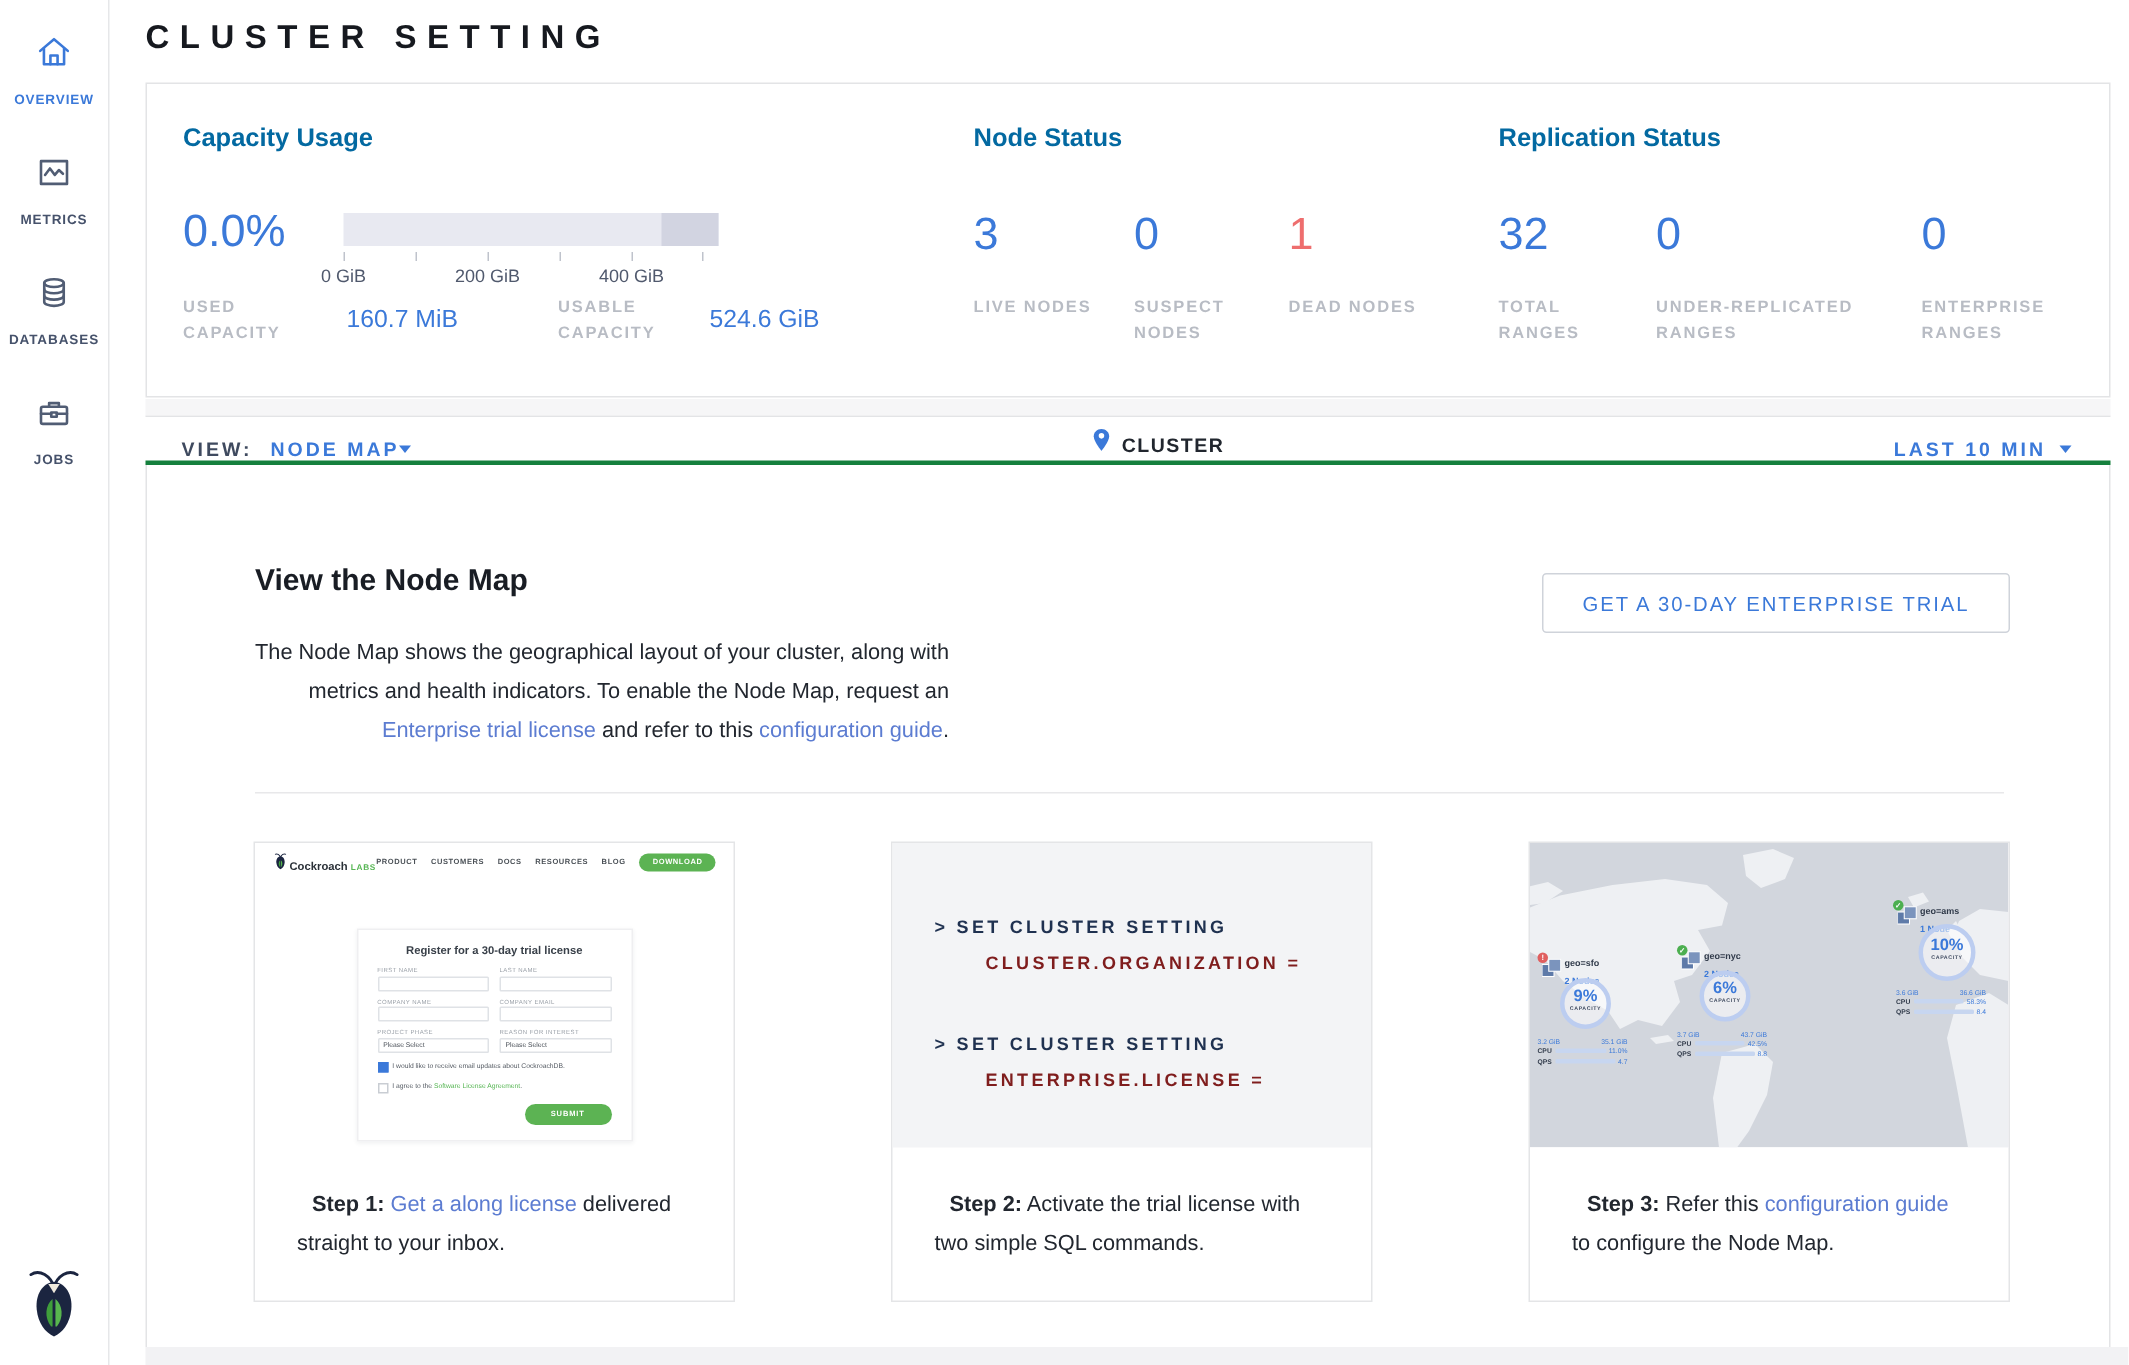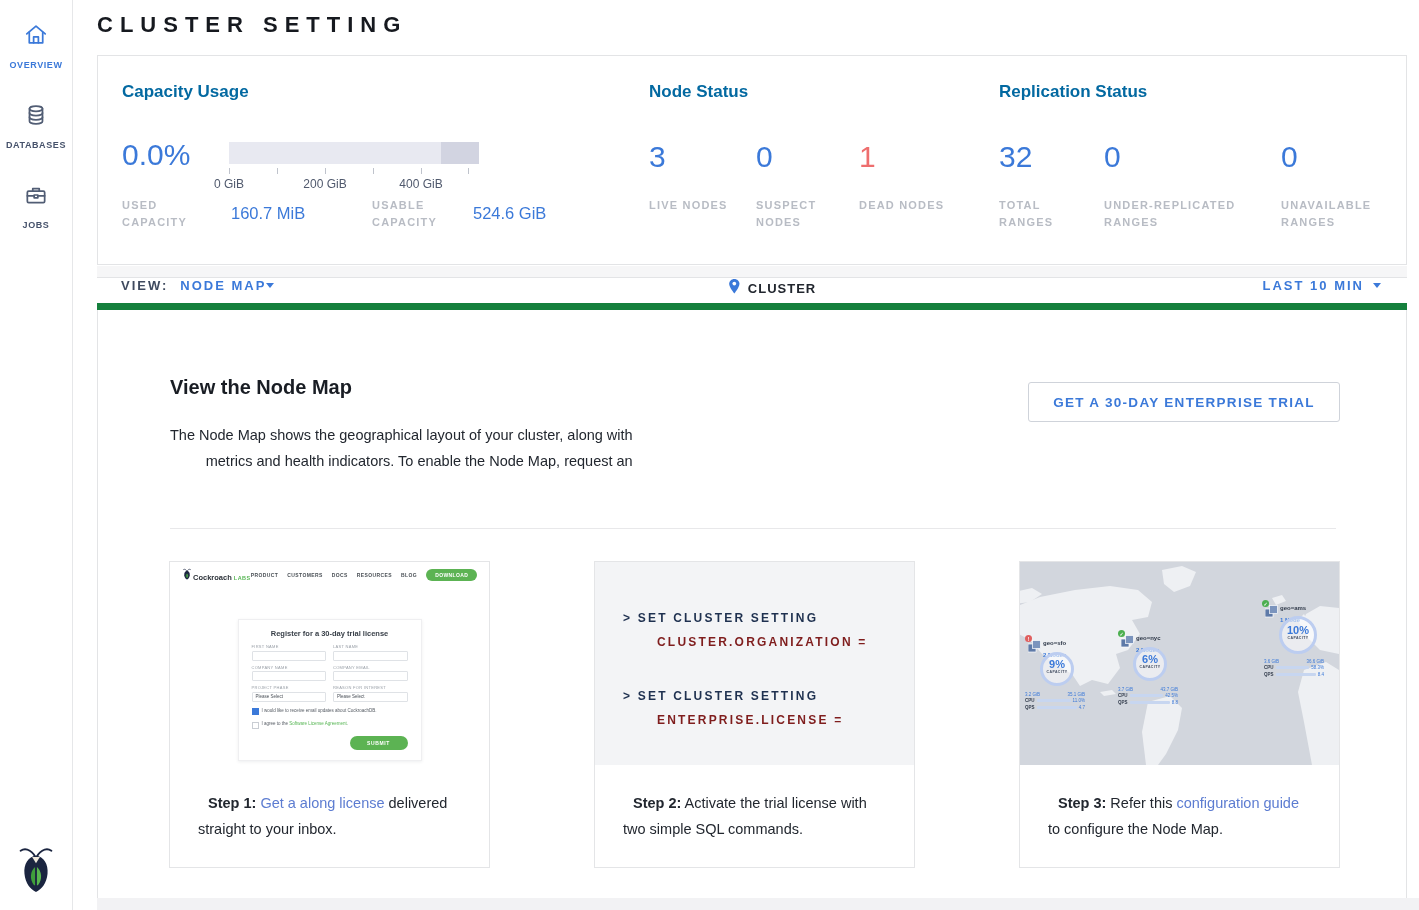--- a/index.html
+++ b/index.html
@@ -36,42 +36,42 @@
   .cap-lbl{position:absolute;font-size:11px;font-weight:600;letter-spacing:1.2px;color:#b8bcc4;line-height:17px;}
   .cap-val{position:absolute;font-size:16.5px;color:#3b79d9;}
   .stat-row{position:absolute;top:84px;display:flex;}
   .stat-col .stat-val{font-size:30px;color:#3b79d9;line-height:34px;}
   .stat-col .stat-val.red{color:#ee6e6e;}
   .stat-col .stat-lbl{margin-top:23px;font-size:11px;font-weight:600;letter-spacing:1.2px;
     color:#b8bcc4;line-height:17px;}
 
   
   .view-bar{position:absolute;left:24px;top:277px;width:1310px;height:33px;background:#fff;
-    border-top:1px solid #e3e4e6;border-bottom:7px solid #15803d;box-sizing:border-box;
-    display:flex;align-items:flex-start;}
+    border-top:1px solid #e3e4e6;border-bottom:3px solid #15803d;box-sizing:border-box;
+    display:flex;align-items:flex-end;}
   .vb-left{display:flex;align-items:center;padding-left:24px;gap:12px;}
   .vb-label{font-size:13px;font-weight:600;letter-spacing:2px;color:#3f4a5f;}
   .vb-value{font-size:13px;font-weight:600;letter-spacing:2px;color:#3b79d9;cursor:pointer;display:flex;align-items:center;gap:0;}
   .caret{width:0;height:0;border-left:4.5px solid transparent;border-right:4.5px solid transparent;
     border-top:5.5px solid #3b79d9;display:inline-block;}
   .vb-center{position:absolute;left:50%;transform:translateX(-50%);display:flex;align-items:center;gap:7px;margin-left:20px;}
   .vb-crumb{font-size:13px;font-weight:600;letter-spacing:1px;color:#21262e;}
   .vb-right{margin-left:auto;padding-right:26px;display:flex;align-items:center;gap:9px;cursor:pointer;}
   .vb-time{font-size:13px;font-weight:600;letter-spacing:2px;color:#3b79d9;}
 
   
   .content-panel{position:absolute;left:24px;top:310px;width:1310px;height:588px;background:#fff;
     border-left:1px solid #e3e4e6;border-right:1px solid #e3e4e6;box-sizing:border-box;}
   .nm-title{position:absolute;left:72px;top:66px;font-size:20px;font-weight:700;color:#191d24;}
   .nm-desc{position:absolute;left:72px;top:112px;font-size:14.5px;color:#22272f;text-align:right;}
   .nm-desc .dline{height:26px;line-height:26px;}
   .lnk{color:#5c7cd1;text-decoration:none;cursor:pointer;}
   .trial-btn{position:absolute;left:930px;top:72px;width:312px;height:40px;background:#fff;
     border:1px solid #cfd3da;border-radius:3px;display:flex;align-items:center;justify-content:center;
-    font-size:13.5px;font-weight:700;letter-spacing:1.3px;color:#3b79d9;cursor:pointer;}
+    font-size:13.5px;font-weight:400;letter-spacing:1.3px;color:#3b79d9;cursor:pointer;}
   .nm-hr{position:absolute;left:72px;top:218px;width:1166px;border-top:1px solid #e8e8ea;}
 
   .step-card{position:absolute;top:251px;width:321px;height:307px;background:#fff;
     border:1px solid #e4e5e7;box-sizing:border-box;}
   .card-media{position:relative;height:203px;overflow:hidden;}
   .card-caption{padding:25px 28px 0;font-size:14.5px;line-height:26px;color:#22272f;}
   .card-caption .b{font-weight:700;margin-left:10px;}
 
   
   .ms-header{position:absolute;left:0;top:0;right:0;height:26px;display:flex;align-items:center;padding:0 13px;}
@@ -135,20 +135,29 @@
             <path d="M3.5 11 L12 3.8 L20.5 11"></path>
             <path d="M5.8 9.6 V19.2 H18.2 V9.6"></path>
             <path d="M9.8 19.2 V13.8 H14.2 V19.2"></path>
           </svg>
       </span>
       <span class="nav-label">OVERVIEW</span>
     </div>
     <div class="nav-item">
       <span>
         <svg width="26" height="26" viewBox="0 0 24 24">
+            <rect x="4" y="5" width="16" height="14"></rect>
+            <path d="M6.5 13.5 L9.5 9.5 L12.5 13.5 L15 10.5 L17.5 12.8"></path>
+          </svg>
+      </span>
+      <span class="nav-label">METRICS</span>
+    </div>
+    <div class="nav-item">
+      <span>
+        <svg width="26" height="26" viewBox="0 0 24 24">
             <ellipse cx="12" cy="6.2" rx="6" ry="2.4"></ellipse>
             <path d="M6 6.2 V17.8 C6 19.1 8.7 20.2 12 20.2 C15.3 20.2 18 19.1 18 17.8 V6.2"></path>
             <path d="M6 10.1 C6 11.4 8.7 12.5 12 12.5 C15.3 12.5 18 11.4 18 10.1"></path>
             <path d="M6 14 C6 15.3 8.7 16.4 12 16.4 C15.3 16.4 18 15.3 18 14"></path>
           </svg>
       </span>
       <span class="nav-label">DATABASES</span>
     </div>
     <div class="nav-item">
       <span>
@@ -225,21 +234,21 @@
           <div class="stat-col" style="width:105px">
             <div class="stat-val">32</div>
             <div class="stat-lbl" style="width:80px">TOTAL RANGES</div>
           </div>
           <div class="stat-col" style="width:177px">
             <div class="stat-val">0</div>
             <div class="stat-lbl" style="width:160px">UNDER-REPLICATED RANGES</div>
           </div>
           <div class="stat-col" style="width:130px">
             <div class="stat-val">0</div>
-            <div class="stat-lbl" style="width:110px">UNAVAILABLE RANGES</div>
+            <div class="stat-lbl" style="width:110px">ENTERPRISE RANGES</div>
           </div>
         </div>
       </div>
     </section>
 
     <div class="gap-strip"></div>
 
     <div class="view-bar">
       <div class="vb-left">
         <span class="vb-label">VIEW:</span>
@@ -262,20 +271,23 @@
         <span class="caret"></span>
       </div>
     </div>
 
     <section class="content-panel">
       <h2 class="nm-title" style="margin:0;font-weight:700">View the Node Map</h2>
 
       <div class="nm-desc">
         <div class="dline">The Node Map shows the geographical layout of your cluster, along with</div>
         <div class="dline">metrics and health indicators. To enable the Node Map, request an</div>
+        <div class="dline">
+          <a class="lnk">Enterprise trial license</a><span> and refer to this </span><a class="lnk">configuration guide</a><span>.</span>
+        </div>
       </div>
 
       <button class="trial-btn">GET A 30-DAY ENTERPRISE TRIAL</button>
 
       <div class="nm-hr"></div>
 
       <div class="step-card" style="left:71px">
         <div class="card-media">
           <div class="ms-header">
             <div class="ms-logo">

